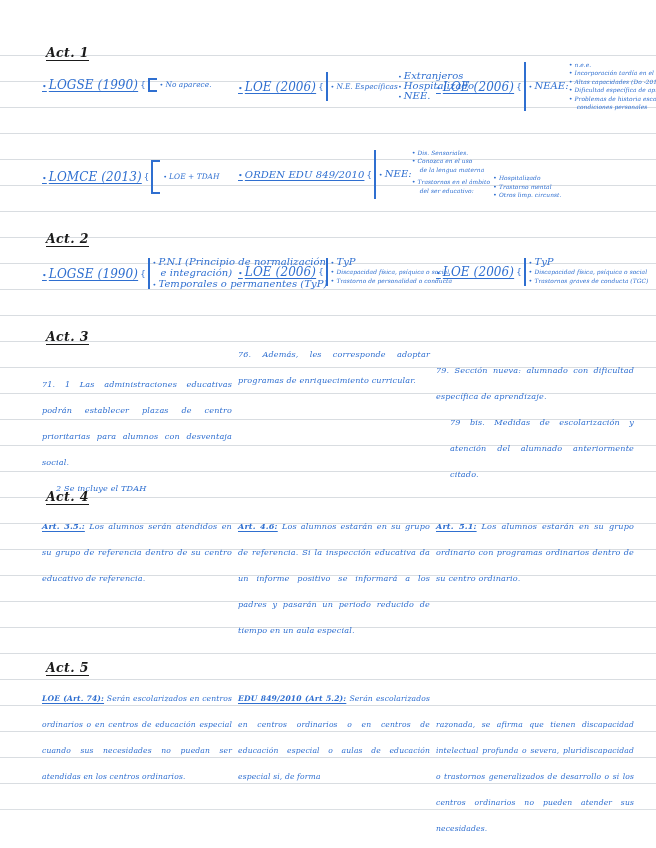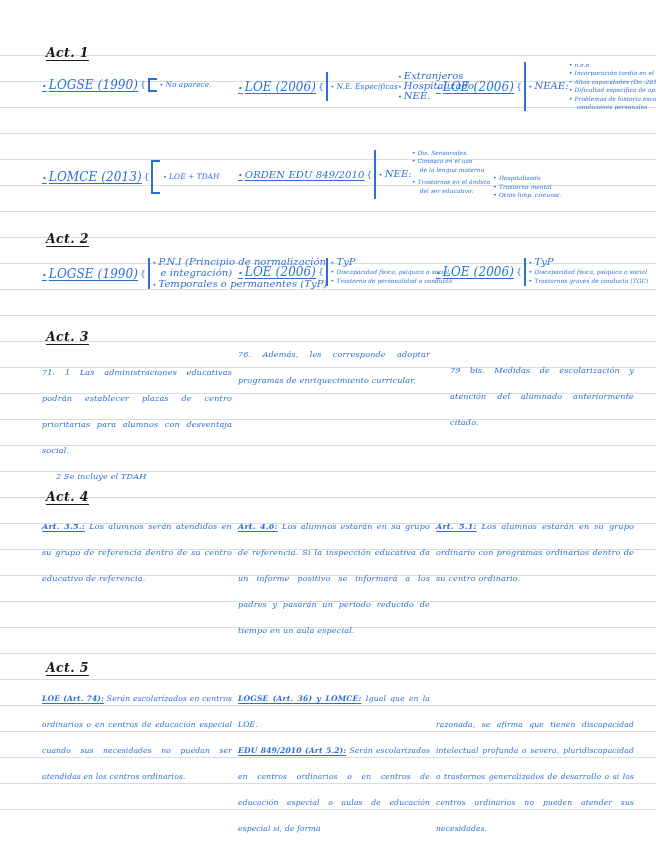--- a/index.html
+++ b/index.html
@@ -306,30 +306,31 @@
             <span class="item xs">Discapacidad física, psíquica o social</span>
             <span class="item xs">Trastornos graves de conducta (TGC)</span>
           </span>
         </div>
       </div>
     </div>
 
     <div class="section" style="top:0;">
       <div class="sec-title" style="top:330px;">Act. 3</div>
 
-      <div class="col c1" style="top:359px;">
+      <div class="col c1" style="top:371px;">
         <div class="para">71. 1 Las administraciones educativas podrán establecer plazas de centro prioritarias para alumnos con desventaja social.</div>
         <div class="para indent">2 Se incluye el TDAH</div>
       </div>
 
       <div class="col c2" style="top:341px;">
         <div class="para">76. Además, les corresponde adoptar programas de enriquecimiento curricular.</div>
       </div>
 
       <div class="col c3" style="top:357px;">
+        <div class="para">79. Sección nueva: alumnado con dificultad específica de aprendizaje.</div>
         <div class="para indent">79 bis. Medidas de escolarización y atención del alumnado anteriormente citado.</div>
       </div>
     </div>
 
     <div class="section" style="top:0;">
       <div class="sec-title" style="top:490px;">Act. 4</div>
 
       <div class="col c1" style="top:513px;">
         <div class="para">
           <span class="hd">Art. 3.5.:</span><span> Los alumnos serán atendidos en su grupo de referencia dentro de su centro educativo de referencia.</span>
@@ -353,23 +354,20 @@
       <div class="sec-title" style="top:661px;">Act. 5</div>
 
       <div class="col c1" style="top:686px;">
         <div class="para small">
           <span class="hd">LOE (Art. 74):</span><span> Serán escolarizados en centros ordinarios o en centros de educación especial cuando sus necesidades no puedan ser atendidas en los centros ordinarios.</span>
         </div>
       </div>
 
       <div class="col c2" style="top:686px;">
         <div class="para small">
-          <span class="hd">LOGSE (Art. 36) y LOMCE:</span><span> Igual que en la LOE.</span>
-        </div>
-        <div class="para small">
           <span class="hd">EDU 849/2010 (Art 5.2):</span><span> Serán escolarizados en centros ordinarios o en centros de educación especial o aulas de educación especial si, de forma</span>
         </div>
       </div>
 
       <div class="col c3" style="top:712px;">
         <div class="para small">razonada, se afirma que tienen discapacidad intelectual profunda o severa, pluridiscapacidad o trastornos generalizados de desarrollo o si los centros ordinarios no pueden atender sus necesidades.</div>
       </div>
     </div>
 
   </div>

